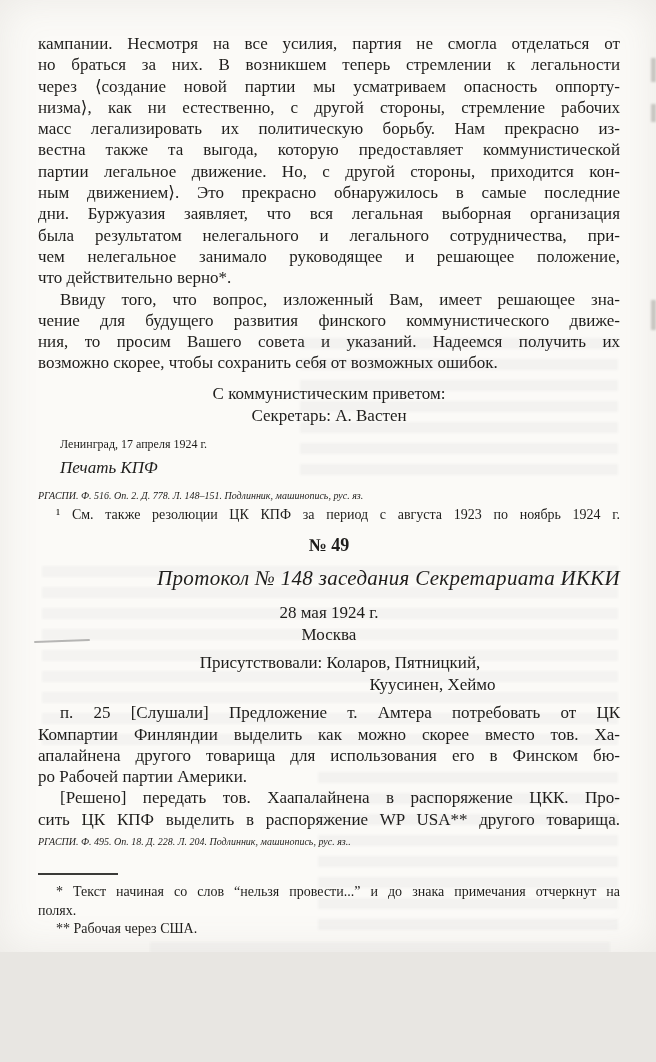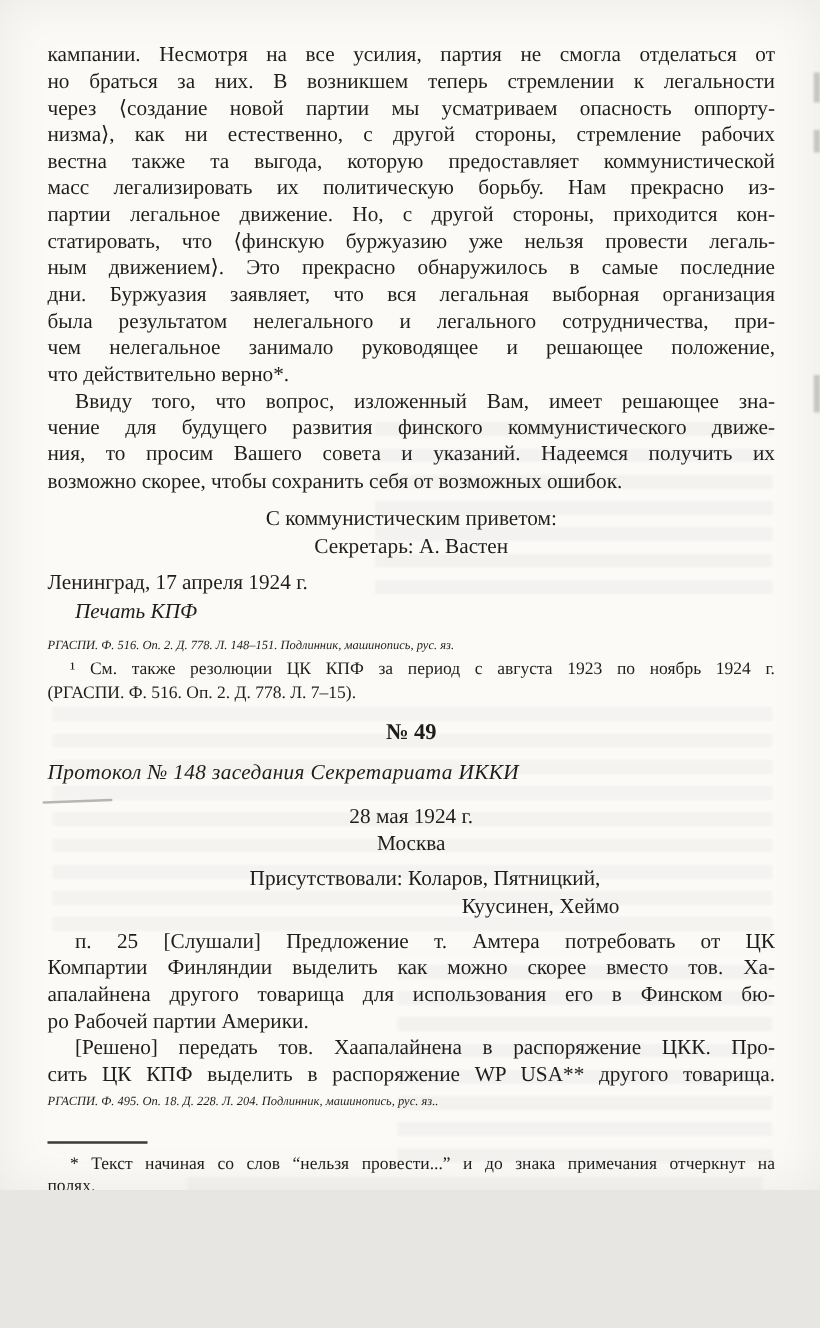--- a/index.html
+++ b/index.html
@@ -15,29 +15,29 @@
   }
   .content{position:absolute;left:38px;top:33px;width:582px;z-index:2;}
   .ln{
     font-size:17px;line-height:21.3px;
     text-align:justify;text-align-last:justify;
   }
   .ln.last{text-align-last:left;}
   .ind{padding-left:22px;box-sizing:border-box;}
   .right{text-align:center;font-size:17px;line-height:22px;}
   .closing{margin-top:9px;}
-  .place-date{margin-top:7px;font-size:17px;line-height:21px;}
+  .place-date{margin-top:7px;margin-left:22px;font-size:12px;line-height:21px;}
   .seal{margin-top:2px;margin-left:22px;font-style:italic;font-size:17px;line-height:21px;}
   .arch{margin-top:9px;font-style:italic;font-size:10px;line-height:18px;}
   .endnote{margin-top:1px;}
   .fnln{font-size:14px;line-height:18.5px;text-align:justify;text-align-last:justify;}
   .fnln.last{text-align-last:left;}
   .fnind{padding-left:18px;box-sizing:border-box;}
   .docnum{margin-top:10px;text-align:center;font-weight:bold;font-size:18px;line-height:22px;}
-  .doctitle{margin-top:10px;text-align:left;font-style:italic;font-size:17px;line-height:24px;letter-spacing:.3px;}
+  .doctitle{margin-top:10px;text-align:right;font-style:italic;font-size:21px;line-height:24px;letter-spacing:.3px;}
   .dateblock{margin-top:12px;}
   .present{margin-top:6px;font-size:17px;line-height:22px;text-align:center;}
   .present .l1{margin-left:22px;}
   .present .l2{margin-left:207px;}
   .para3{margin-top:6px;}
   .arch2{margin-top:3px;}
   .fnsep{margin-top:22px;width:80px;height:2px;background:#3a3a38;}
   .fnblock{margin-top:8px;}
   .pagenum{margin-top:14px;font-size:16px;line-height:20px;}
   
@@ -76,24 +76,23 @@
   <div class="edge-mark e2"></div>
   <div class="edge-mark e3"></div>
 
   <div class="content">
 
     <div>
       <div class="ln">кампании. Несмотря на все усилия, партия не смогла отделаться от</div>
       <div class="ln">но браться за них. В возникшем теперь стремлении к легальности</div>
       <div class="ln">через ⟨создание новой партии мы усматриваем опасность оппорту-</div>
       <div class="ln">низма⟩, как ни естественно, с другой стороны, стремление рабочих</div>
+      <div class="ln">масс легализировать их политическую борьбу. Нам прекрасно из-</div>
       <div class="ln">вестна также та выгода, которую предоставляет коммунистической</div>
-      <div class="ln">масс легализировать их политическую борьбу. Нам прекрасно из-</div>
       <div class="ln">партии легальное движение. Но, с другой стороны, приходится кон-</div>
-      <div class="ln">статировать, что ⟨финскую буржуазию уже нельзя провести легаль-</div>
       <div class="ln">ным движением⟩. Это прекрасно обнаружилось в самые последние</div>
       <div class="ln">дни. Буржуазия заявляет, что вся легальная выборная организация</div>
       <div class="ln">была результатом нелегального и легального сотрудничества, при-</div>
       <div class="ln">чем нелегальное занимало руководящее и решающее положение,</div>
       <div class="ln last">что действительно верно*.</div>
     </div>
 
     <div>
       <div class="ln ind">Ввиду того, что вопрос, изложенный Вам, имеет решающее зна-</div>
       <div class="ln">чение для будущего развития финского коммунистического движе-</div>
@@ -106,21 +105,20 @@
       <div class="right">Секретарь: А. Вастен</div>
     </div>
 
     <div class="place-date">Ленинград, 17 апреля 1924 г.</div>
     <div class="seal">Печать КПФ</div>
 
     <div class="arch">РГАСПИ. Ф. 516. Оп. 2. Д. 778. Л. 148–151. Подлинник, машинопись, рус. яз.</div>
 
     <div class="endnote">
       <div class="fnln fnind">¹ См. также резолюции ЦК КПФ за период с августа 1923 по ноябрь 1924 г.</div>
-      <div class="fnln last">(РГАСПИ. Ф. 516. Оп. 2. Д. 778. Л. 7–15).</div>
     </div>
 
     <div class="docnum">№ 49</div>
     <div class="doctitle">Протокол № 148 заседания Секретариата ИККИ</div>
 
     <div class="dateblock">
       <div class="right">28 мая 1924 г.</div>
       <div class="right">Москва</div>
     </div>
 

